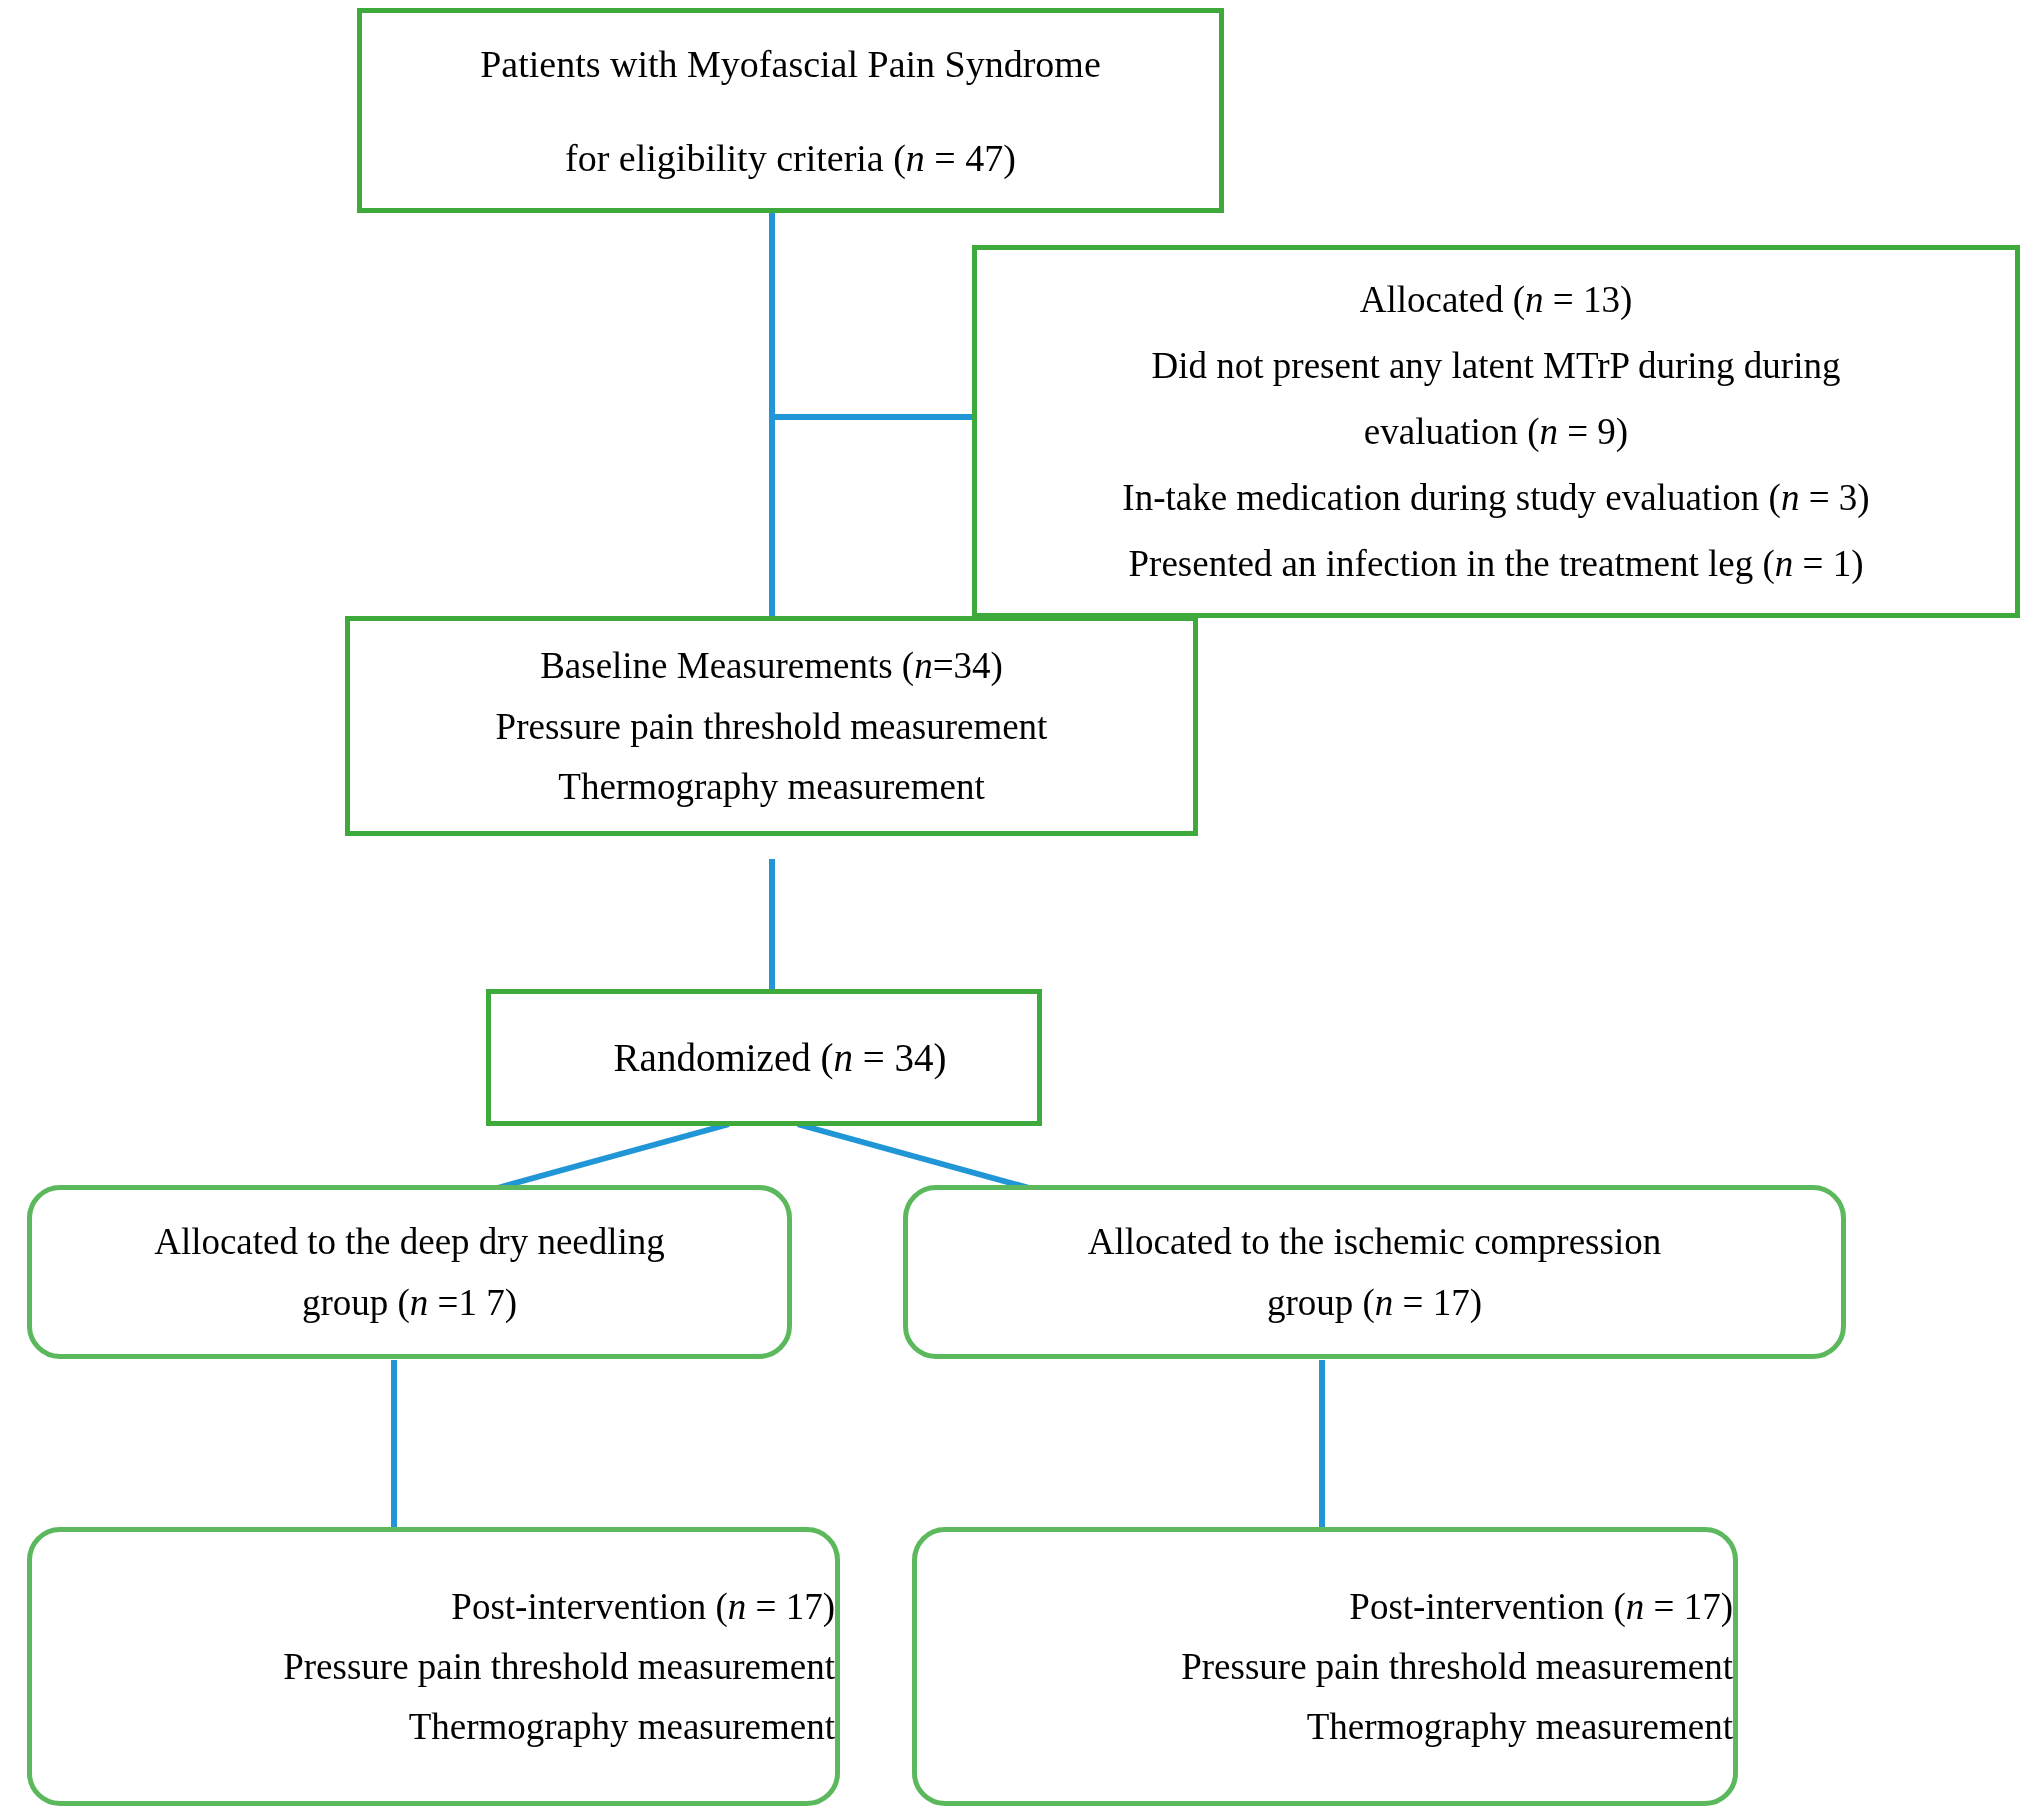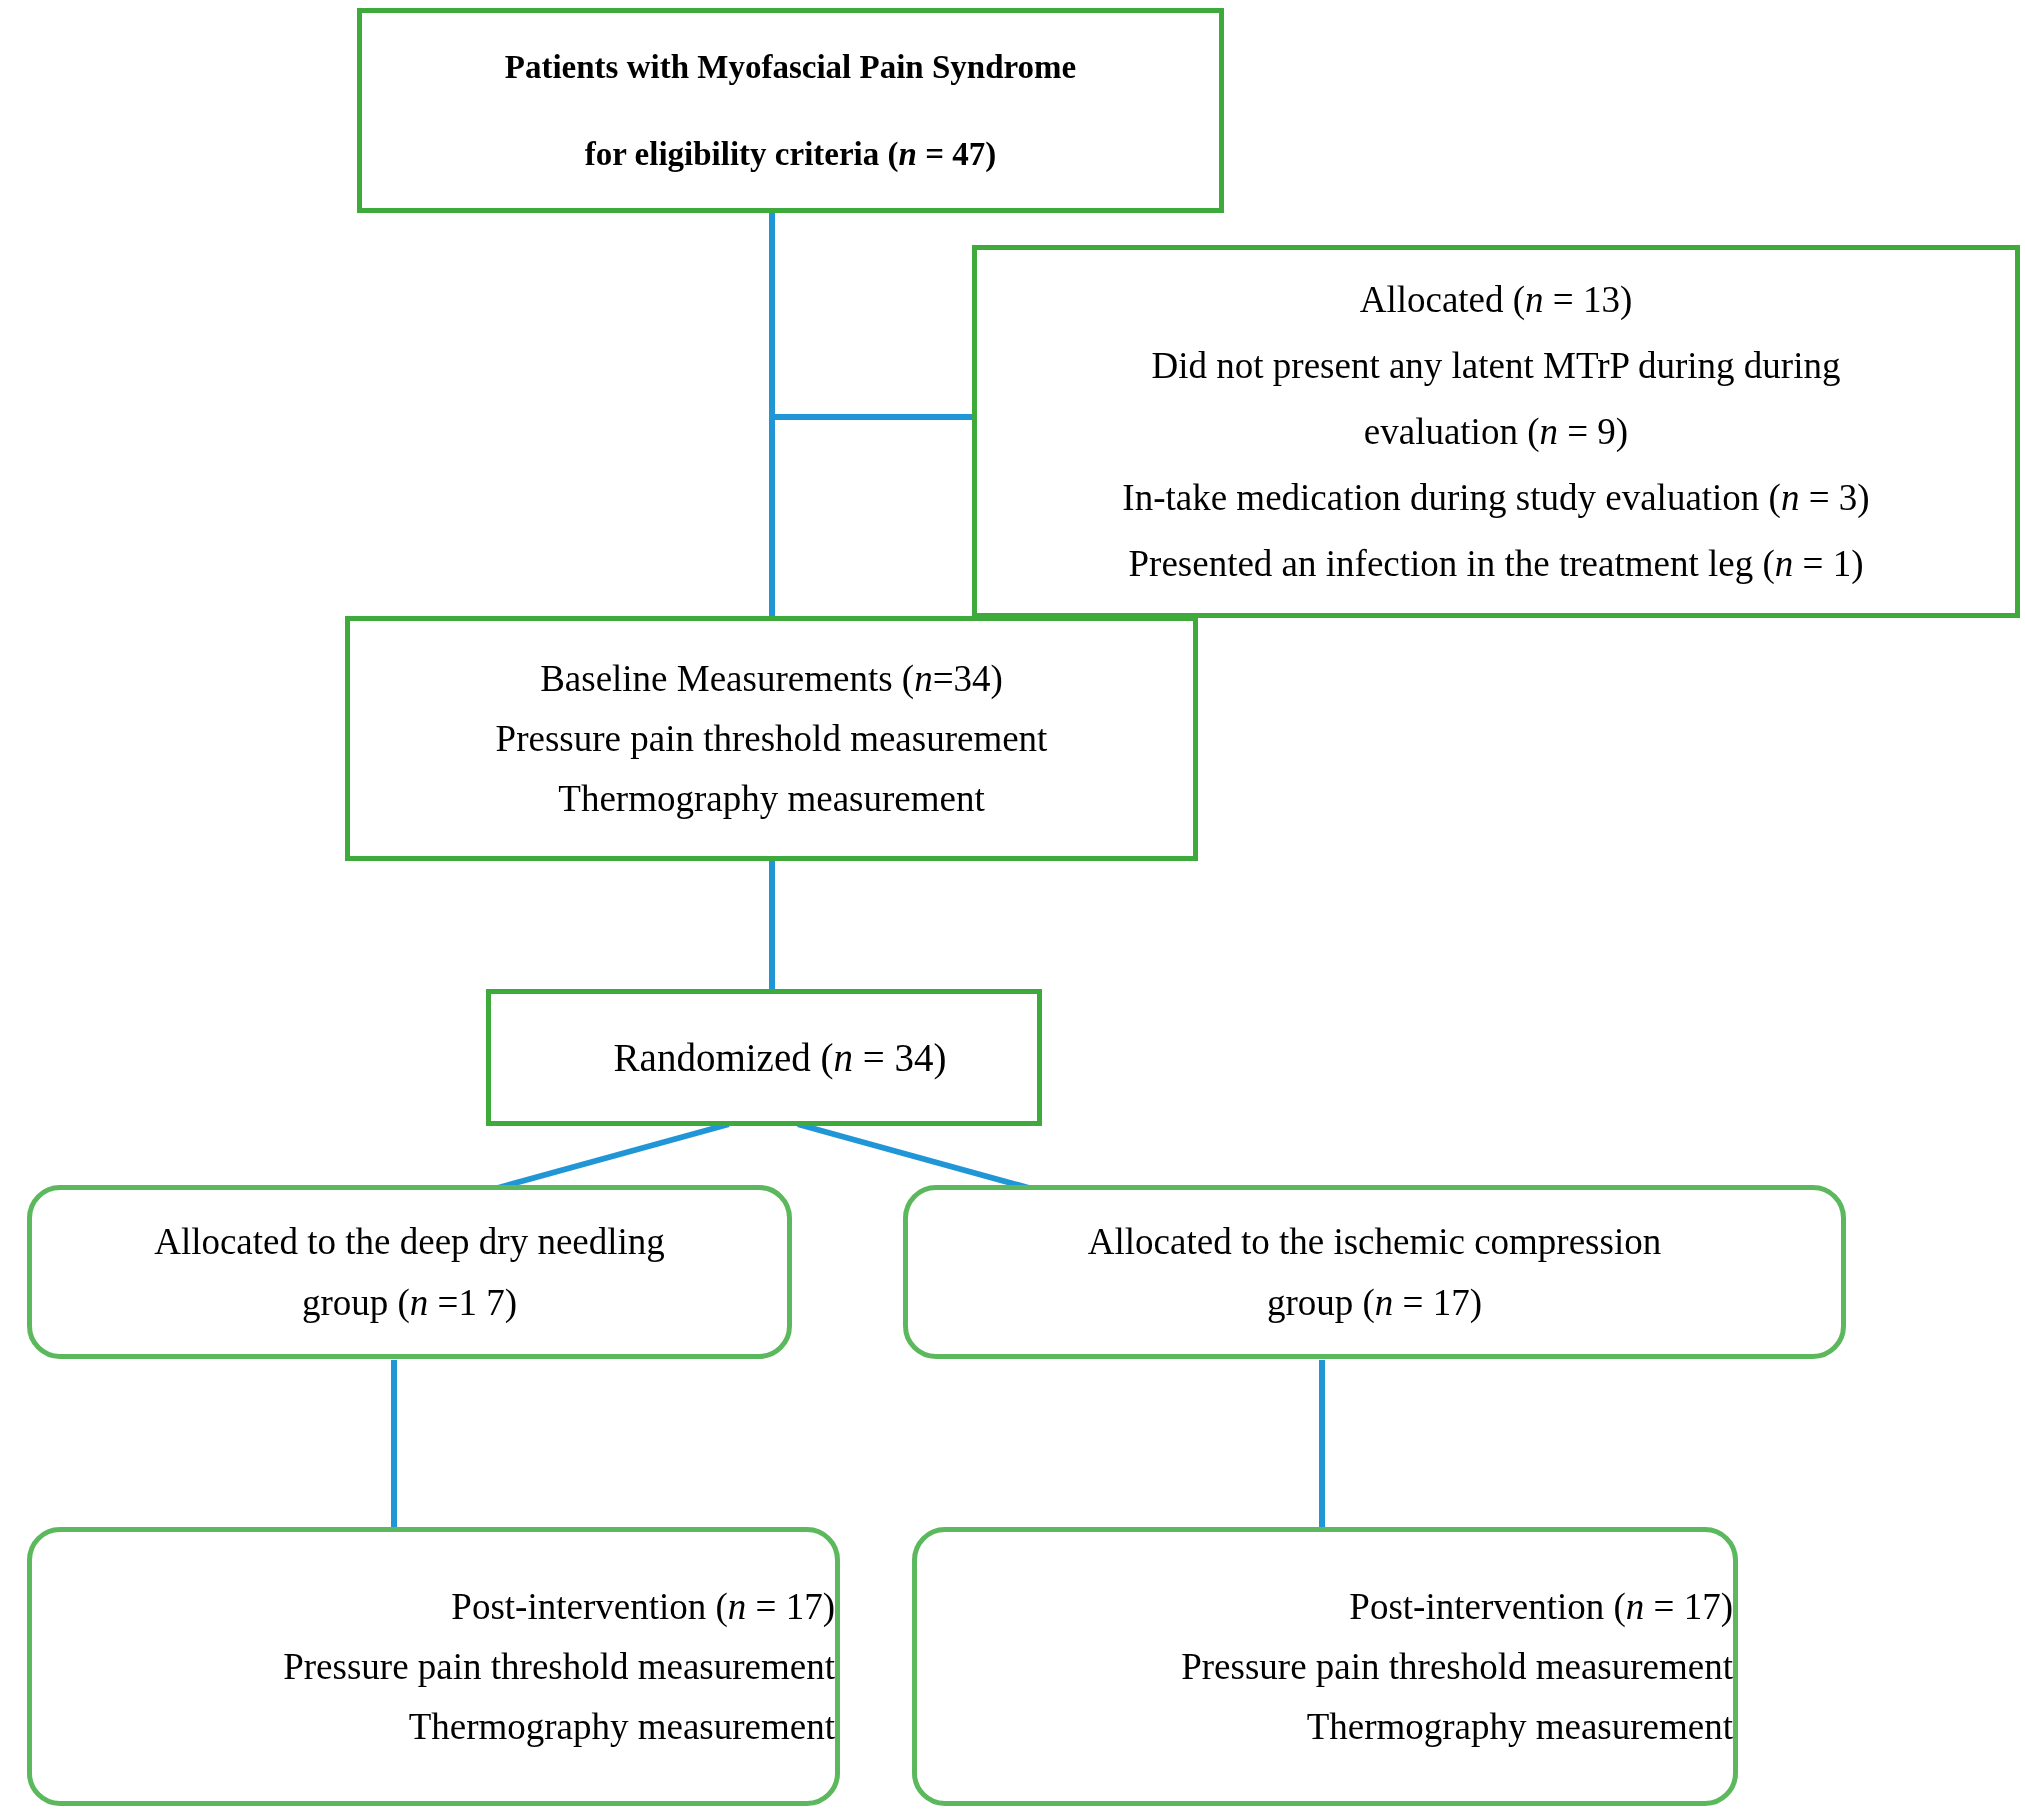--- a/index.html
+++ b/index.html
@@ -40,21 +40,21 @@
   .ln {
     display: block;
     white-space: nowrap;
     color: #000000;
   }
   .it {
     font-style: italic;
   }
 
   
-  .t-top   { font-size: 33px; font-weight: bold; }
+  .t-top   { font-size: 38px; }
   .t-excl  { font-size: 37px; }
   .t-base  { font-size: 37px; }
   .t-rand  { font-size: 39px; padding-left: 32px; }
   .t-alloc { font-size: 37px; }
   .t-post  { font-size: 37px; align-items: flex-end; }
 
   .gap-lg > .ln + .ln { margin-top: 50px; }
   .gap-md > .ln + .ln { margin-top: 23px; }
   .gap-sm > .ln + .ln { margin-top: 17.4px; }
 
@@ -108,21 +108,21 @@
 
     <span class="ln">Did not present any latent MTrP during during</span>
 
     <span class="ln"><span>evaluation (</span><span class="it">n</span><span> = 9)</span></span>
 
     <span class="ln"><span>In-take medication during study evaluation (</span><span class="it">n</span><span> = 3)</span></span>
 
     <span class="ln"><span>Presented an infection in the treatment leg (</span><span class="it">n</span><span> = 1)</span></span>
   </div>
 
-  <div class="node sharp t-base gap-sm" style="left:345px; top:616px; width:853px; height:245px;">
+  <div class="node sharp t-base gap-sm" style="left:345px; top:616px; width:853px; height:220px;">
     <span class="ln"><span>Baseline Measurements (</span><span class="it">n</span><span>=34)</span></span>
     <span class="ln">Pressure pain threshold measurement</span>
     <span class="ln">Thermography measurement</span>
   </div>
 
   <div class="node sharp t-rand" style="left:486px; top:989px; width:556px; height:137px;">
     <span class="ln"><span>Randomized (</span><span class="it">n</span><span> = 34)</span></span>
   </div>
 
   <div class="node rounded t-alloc gap-sm" style="left:27px; top:1185px; width:765px; height:174px;">

